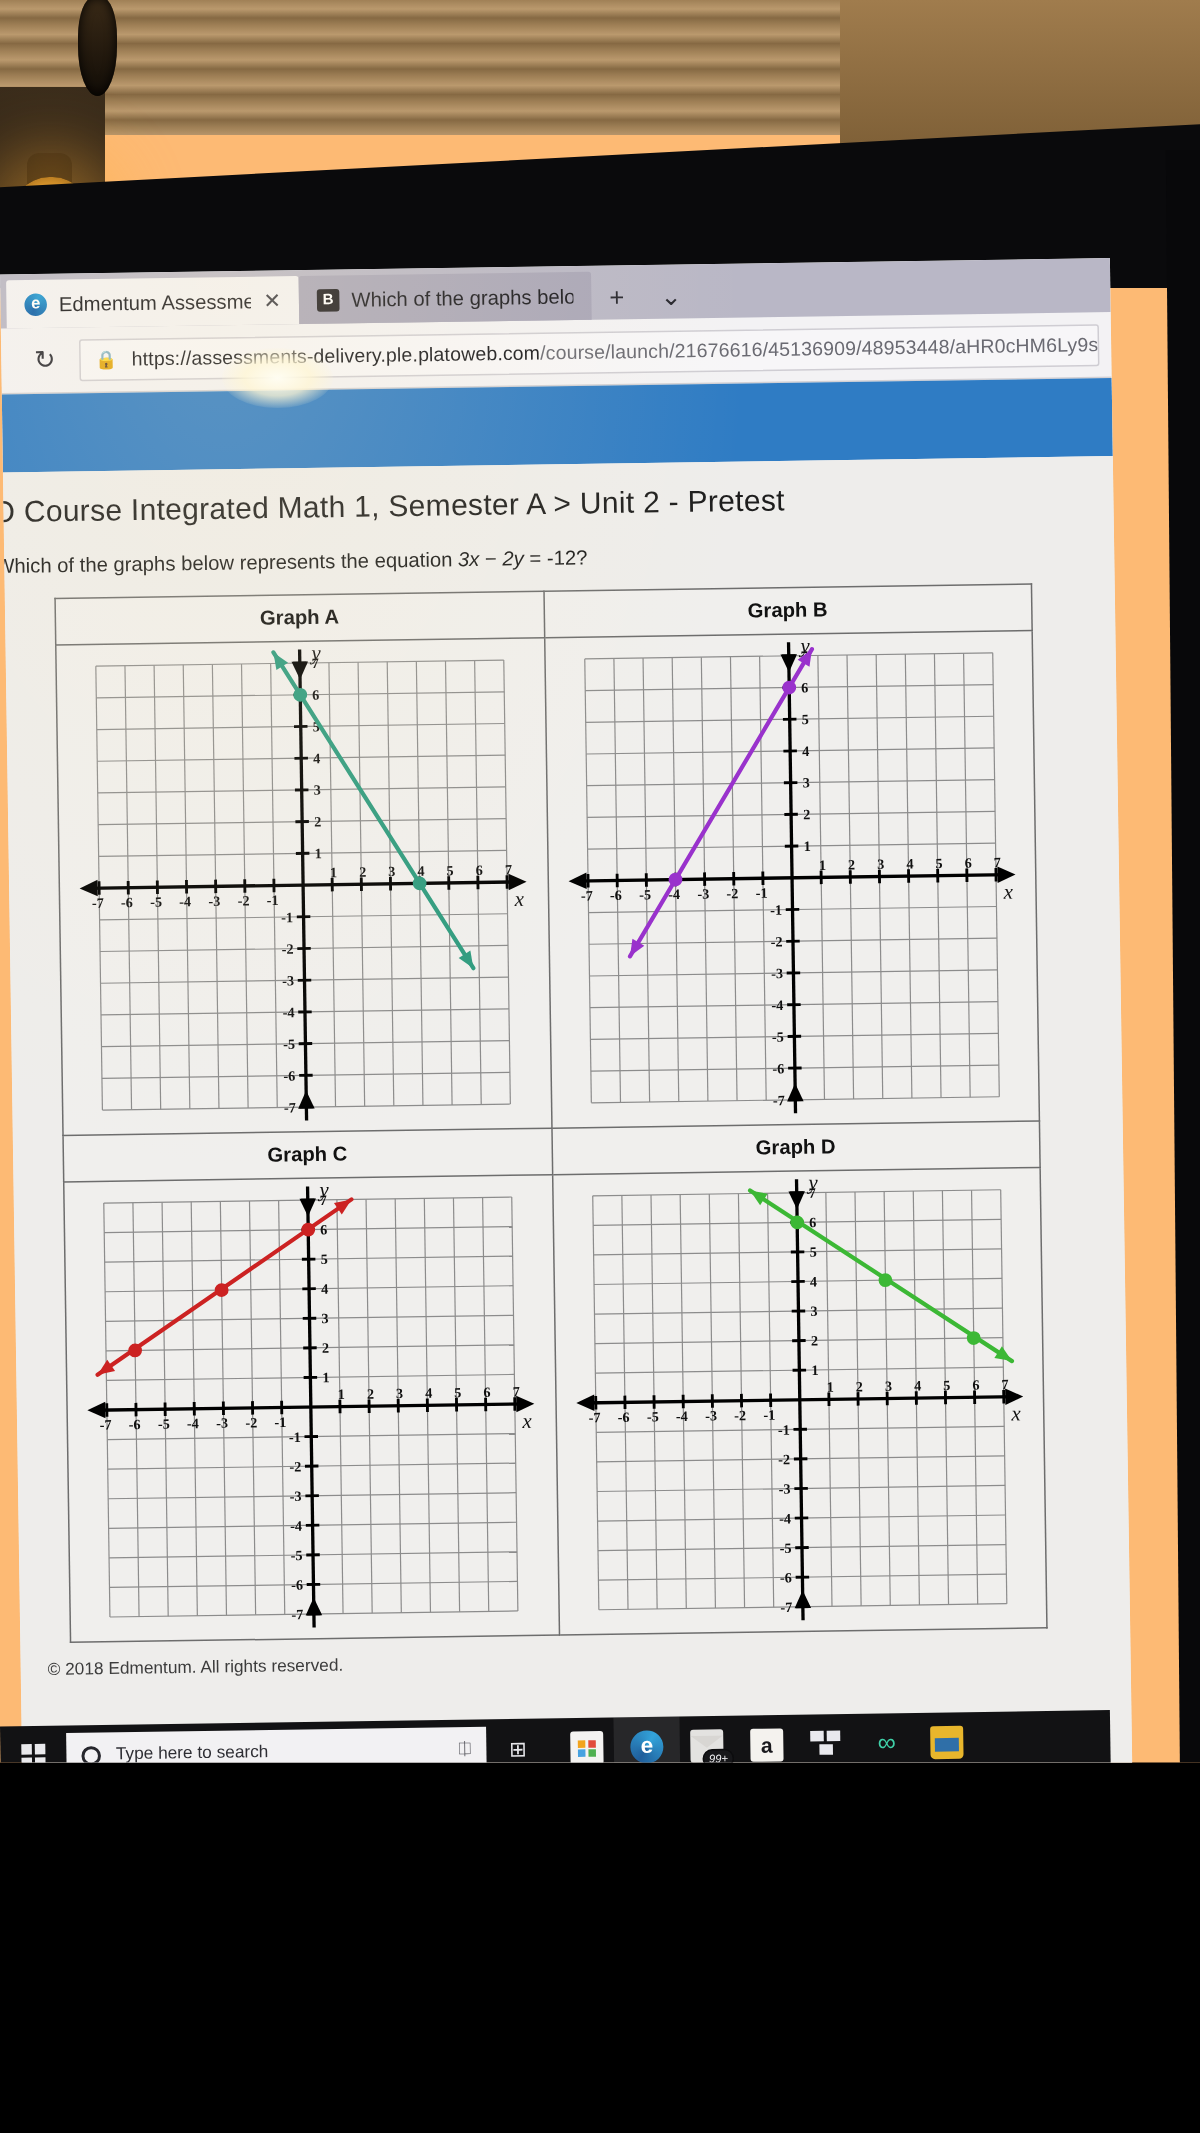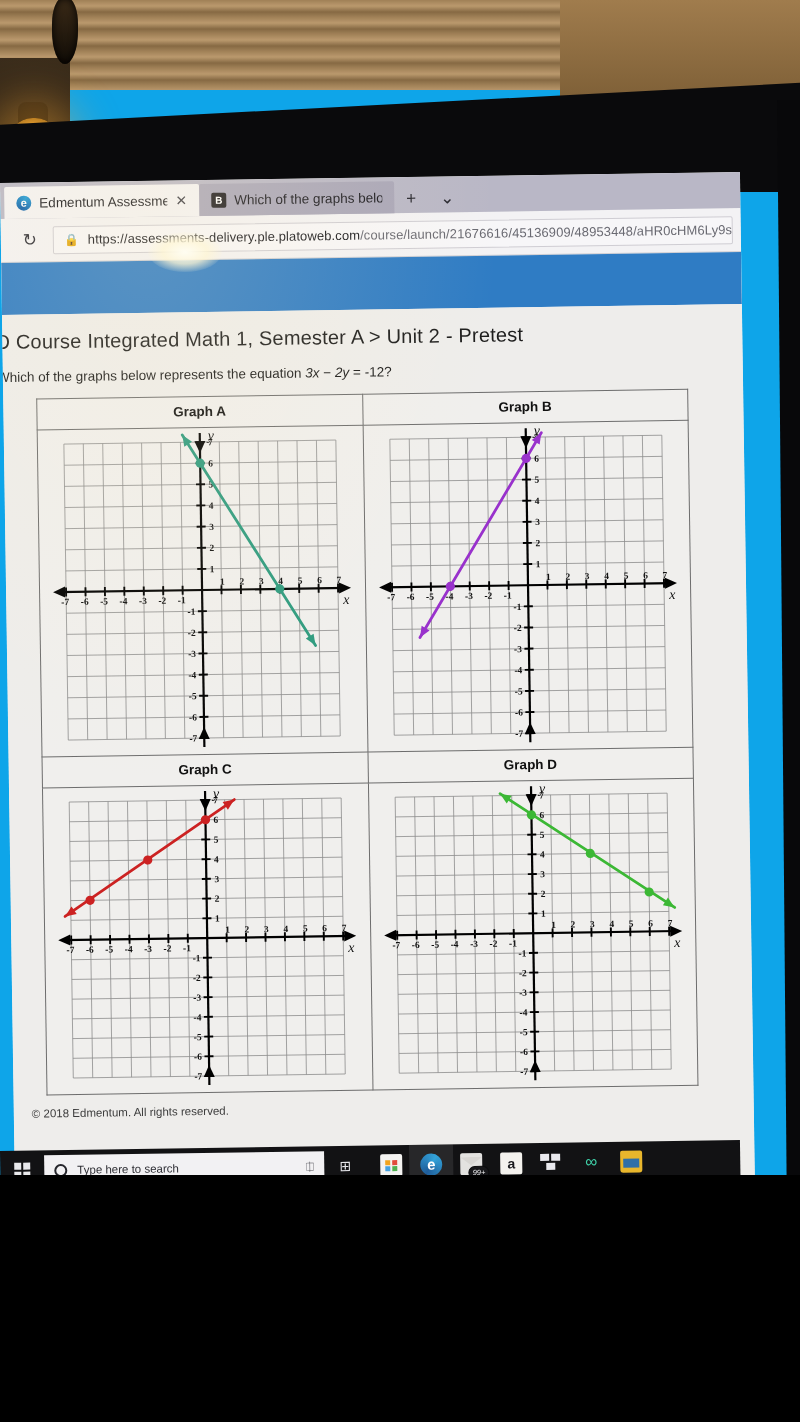--- a/index.html
+++ b/index.html
@@ -5,21 +5,21 @@
   * { box-sizing: border-box; margin: 0; padding: 0; }
   html, body {
     width: 800px; height: 1422px;
     font-family: "Liberation Sans", sans-serif;
     background: #000;
     overflow: hidden;
   }
   .photo {
     position: relative;
     width: 800px; height: 1175px;
-    background: #0ea5e9;
+    background: #fdba74;
     overflow: hidden;
   }
 
   
   .room-blinds {
     position: absolute; left: 0; top: 0; width: 800px; height: 90px;
     background:
       repeating-linear-gradient(to bottom,
         #a8875b 0px, #c4a173 6px, #8d6f47 12px, #a8875b 17px);
     filter: brightness(0.95);

